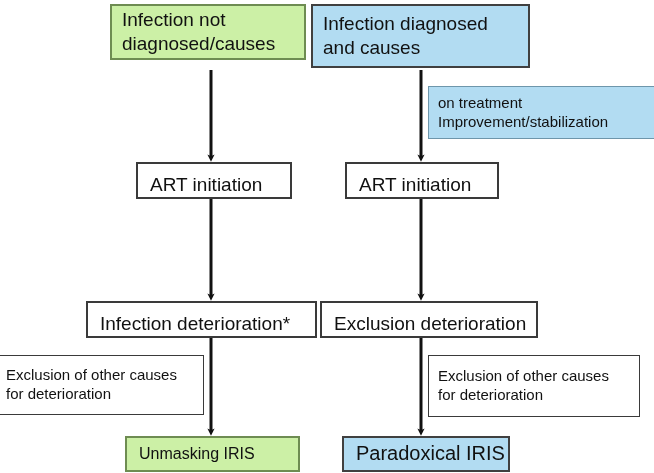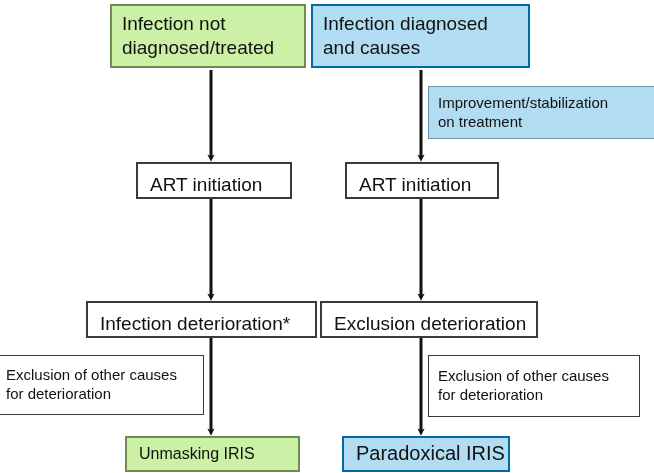--- a/index.html
+++ b/index.html
@@ -29,21 +29,21 @@
     white-space: pre;
   }
 
   
   .green {
     background: #CCF0A6;
     border: 2px solid #6E8C52;
   }
   .blue {
     background: #B2DCF2;
-    border: 2px solid #0369a1;
+    border: 2px solid #404040;
   }
   .blue-thin {
     background: #B2DCF2;
     border: 1px solid #6E96AB;
   }
   .plain {
     background: #ffffff;
     border: 2px solid #3A3A3A;
     justify-content: flex-end;
   }
@@ -85,33 +85,33 @@
       <g>
         <line x1="211" y1="198" x2="211" y2="297" stroke="#111111" stroke-width="3" marker-end="url(#arrowhead)"></line>
       </g>
 
       <g>
         <line x1="421" y1="198" x2="421" y2="297" stroke="#111111" stroke-width="3" marker-end="url(#arrowhead)"></line>
       </g>
     </svg>
   </div>
 
-  <div class="node green" style="left:110px;top:4px;width:196px;height:64px;padding:6px 10px;font-size:19px;">
+  <div class="node green" style="left:110px;top:4px;width:196px;height:56px;padding:6px 10px;font-size:19px;">
     <span class="line">Infection not</span>
-    <span class="line">diagnosed/treated</span>
+    <span class="line">diagnosed/causes</span>
   </div>
 
   <div class="node blue" style="left:311px;top:4px;width:219px;height:64px;padding:6px 10px;font-size:19px;">
     <span class="line">Infection diagnosed</span>
     <span class="line">and causes</span>
   </div>
 
   <div class="node blue-thin" style="left:428px;top:86px;width:232px;height:53px;padding:4px 9px;font-size:15px;">
+    <span class="line">on treatment</span>
     <span class="line">Improvement/stabilization</span>
-    <span class="line">on treatment</span>
   </div>
 
   <div class="node plain" style="left:136px;top:162px;width:156px;height:37px;padding:0 12px;font-size:19px;">
     <span class="line">ART initiation</span>
   </div>
 
   <div class="node plain" style="left:345px;top:162px;width:154px;height:37px;padding:0 12px;font-size:19px;">
     <span class="line">ART initiation</span>
   </div>
 

